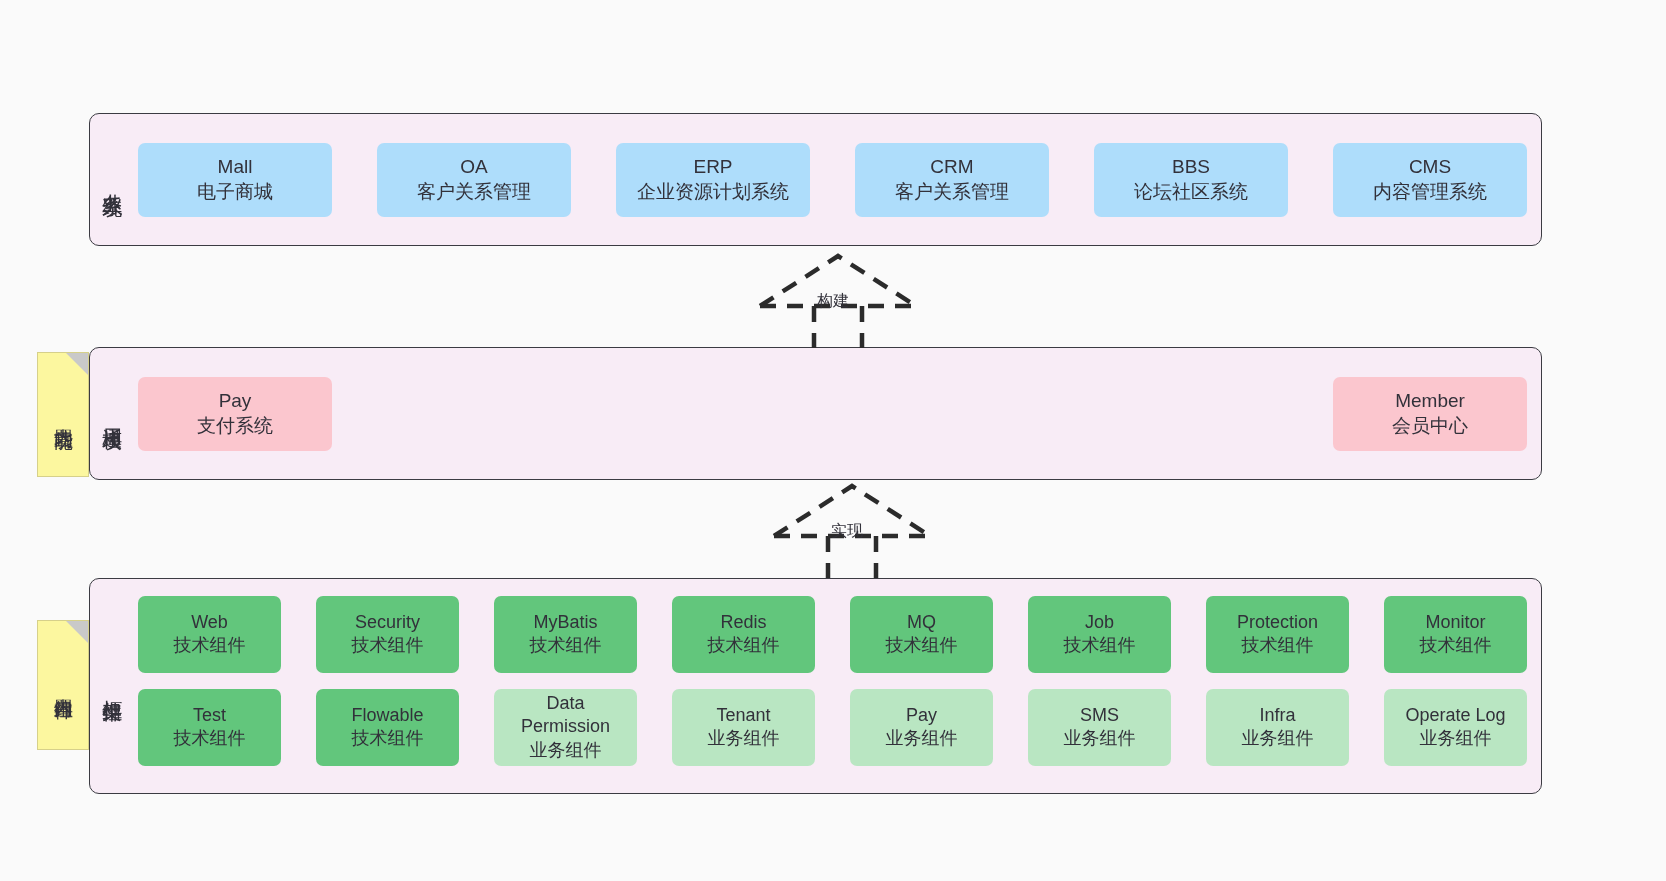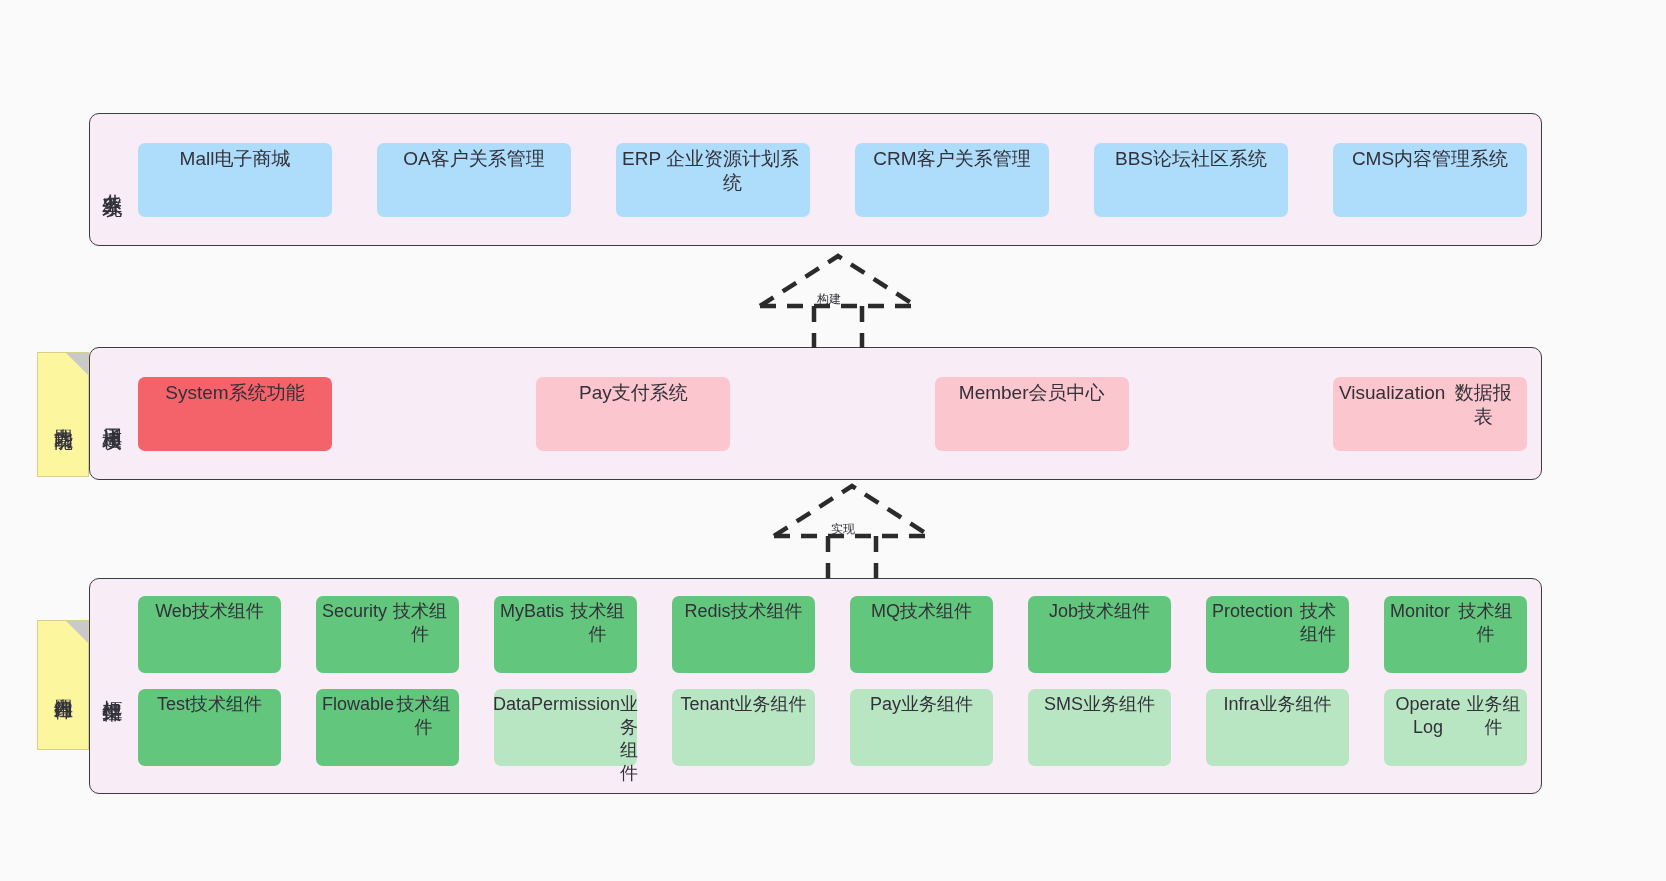--- a/index.html
+++ b/index.html
@@ -63,22 +63,22 @@
     flex-direction: row;
     gap: 0;
     justify-content: space-between;
   }
 
   
   .card {
     box-sizing: border-box;
     border-radius: 7px;
     display: flex;
-    flex-direction: row;
-    align-items: flex-start;
+    flex-direction: column;
+    align-items: center;
     justify-content: center;
     text-align: center;
     font-size: 19px;
     line-height: 1.28;
     color: #32313a;
     padding: 4px 6px;
   }
   .card .l1 { display: block; }
   .card .l2 { display: block; }
   .card .l3 { display: block; }
@@ -140,21 +140,21 @@
   #note-features   { left: 37px; top: 352px; width: 52px; height: 125px; }
   #note-components { left: 37px; top: 620px; width: 52px; height: 130px; }
 
   
   .arrow {
     position: absolute;
     z-index: 2;
   }
   .arrow-label {
     position: absolute;
-    font-size: 12px;
+    font-size: 16px;
     color: #32313a;
     background: transparent;
     white-space: nowrap;
     z-index: 4;
   }
   #arrow-build  { left: 748px; top: 248px; width: 180px; height: 100px; }
   #arrow-impl   { left: 762px; top: 478px; width: 180px; height: 100px; }
   #label-build  { left: 817px; top: 291px; }
   #label-impl   { left: 831px; top: 521px; }
 </style>
@@ -200,35 +200,27 @@
     <path d="M 12 58 L 168 58" fill="none" stroke="#2b2b2b" stroke-width="4.5" stroke-dasharray="16 11" stroke-linecap="butt"></path>
     <path d="M 66 58 L 66 100" fill="none" stroke="#2b2b2b" stroke-width="4.5" stroke-dasharray="16 11" stroke-linecap="butt"></path>
     <path d="M 114 58 L 114 100" fill="none" stroke="#2b2b2b" stroke-width="4.5" stroke-dasharray="16 11" stroke-linecap="butt"></path>
   </svg>
   <div class="arrow-label" id="label-build">构建</div>
 
   <div class="layer" id="layer-modules">
     <div class="layer-title">通用模块</div>
     <div class="layer-body">
       <div class="row">
-        <div class="card c-red">
-          <span class="l1">System</span>
-          <span class="l2">系统功能</span>
-        </div>
         <div class="card c-pink">
           <span class="l1">Pay</span>
           <span class="l2">支付系统</span>
         </div>
         <div class="card c-pink">
           <span class="l1">Member</span>
           <span class="l2">会员中心</span>
-        </div>
-        <div class="card c-pink">
-          <span class="l1">Visualization</span>
-          <span class="l2">数据报表</span>
         </div>
       </div>
     </div>
   </div>
 
   <svg class="arrow" id="arrow-impl" viewBox="0 0 180 100">
     <path d="M 12 58 L 90 8 L 168 58" fill="none" stroke="#2b2b2b" stroke-width="4.5" stroke-dasharray="16 11" stroke-linecap="butt"></path>
     <path d="M 12 58 L 168 58" fill="none" stroke="#2b2b2b" stroke-width="4.5" stroke-dasharray="16 11" stroke-linecap="butt"></path>
     <path d="M 66 58 L 66 100" fill="none" stroke="#2b2b2b" stroke-width="4.5" stroke-dasharray="16 11" stroke-linecap="butt"></path>
     <path d="M 114 58 L 114 100" fill="none" stroke="#2b2b2b" stroke-width="4.5" stroke-dasharray="16 11" stroke-linecap="butt"></path>

